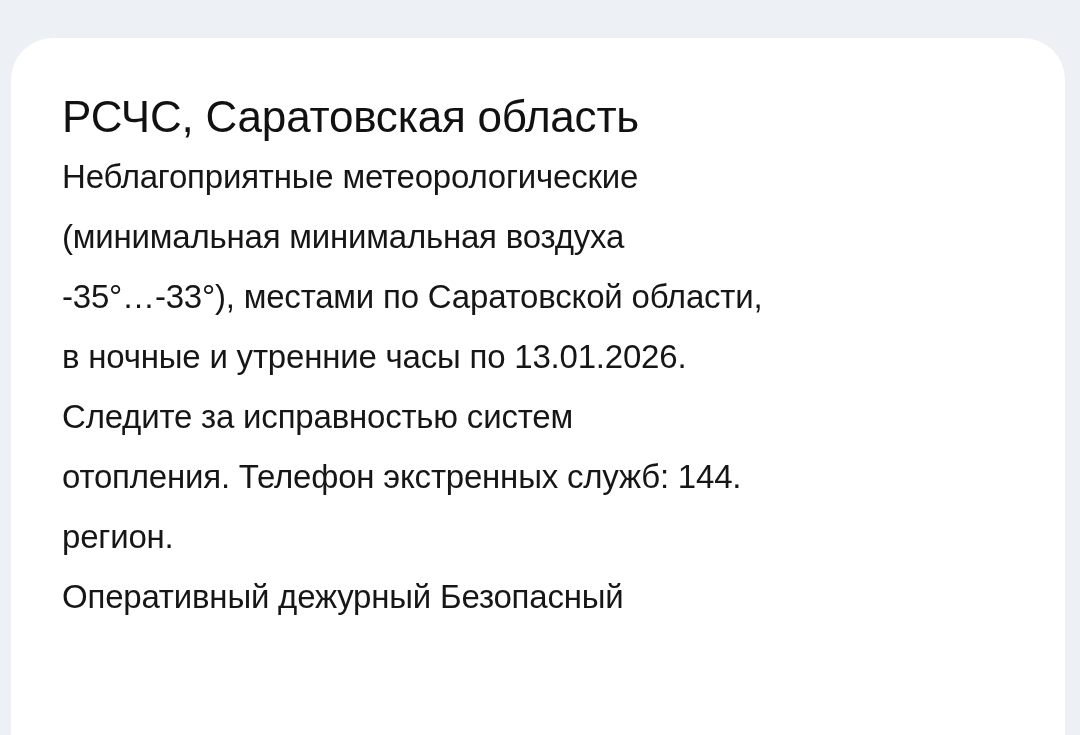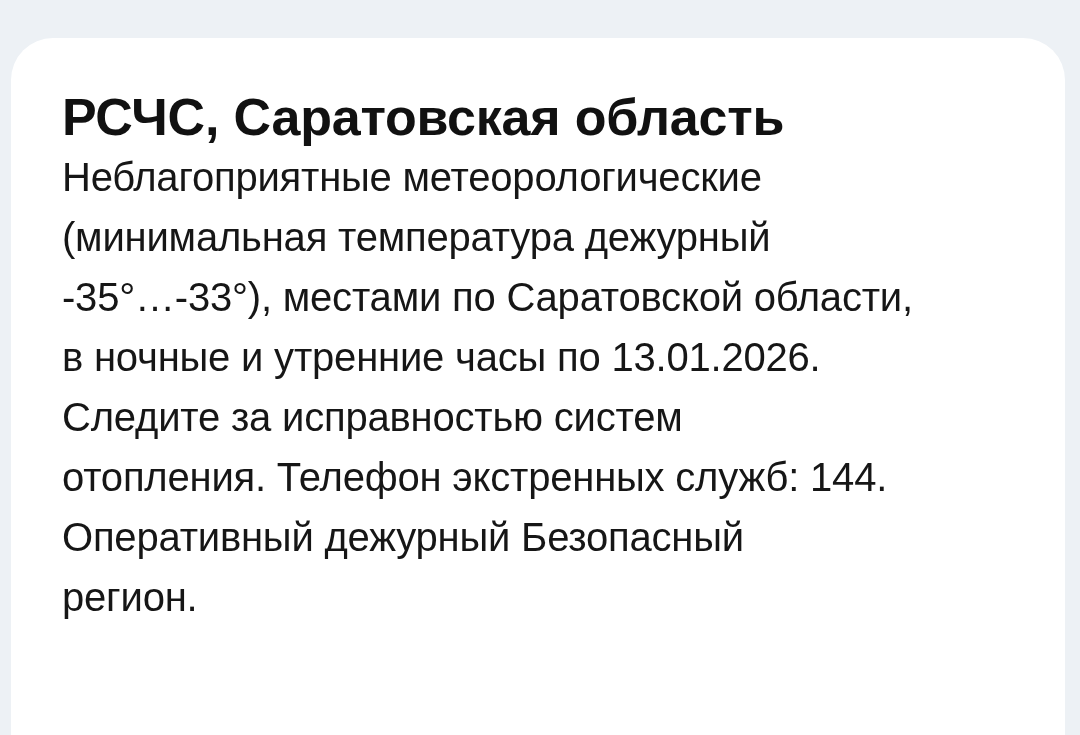--- a/index.html
+++ b/index.html
@@ -27,48 +27,48 @@
     top: 38px;
     width: 1054px;
     height: 697px;
     background: var(--card-color, #ffffff);
     border-radius: 42px 42px 0 0;
   }
   .content {
     padding: 49px 34px 0 51px;
   }
   .title {
-    font-size: 52px;
+    font-size: 44px;
     line-height: 60px;
-    font-weight: 700;
+    font-weight: 400;
     color: var(--title-color, #111111);
     letter-spacing: -0.2px;
     white-space: nowrap;
   }
   .body-line {
-    font-size: 40px;
+    font-size: 33px;
     line-height: 60px;
     font-weight: 400;
     color: var(--text-color, #161616);
     letter-spacing: -0.2px;
     white-space: nowrap;
   }
 </style>
 </head>
 <body>
 
 <div class="screen">
   <div class="card">
     <div class="content">
       <div class="title">РСЧС, Саратовская область</div>
       <div class="body">
           <div class="body-line">Неблагоприятные метеорологические</div>
-          <div class="body-line">(минимальная температура дежурный</div>
+          <div class="body-line">(минимальная минимальная воздуха</div>
           <div class="body-line">-35°…-33°), местами по Саратовской области,</div>
           <div class="body-line">в ночные и утренние часы по 13.01.2026.</div>
           <div class="body-line">Следите за исправностью систем</div>
           <div class="body-line">отопления. Телефон экстренных служб: 144.</div>
+          <div class="body-line">регион.</div>
           <div class="body-line">Оперативный дежурный Безопасный</div>
-          <div class="body-line">регион.</div>
         </div>
     </div>
   </div>
 </div>
 
 </body></html>

